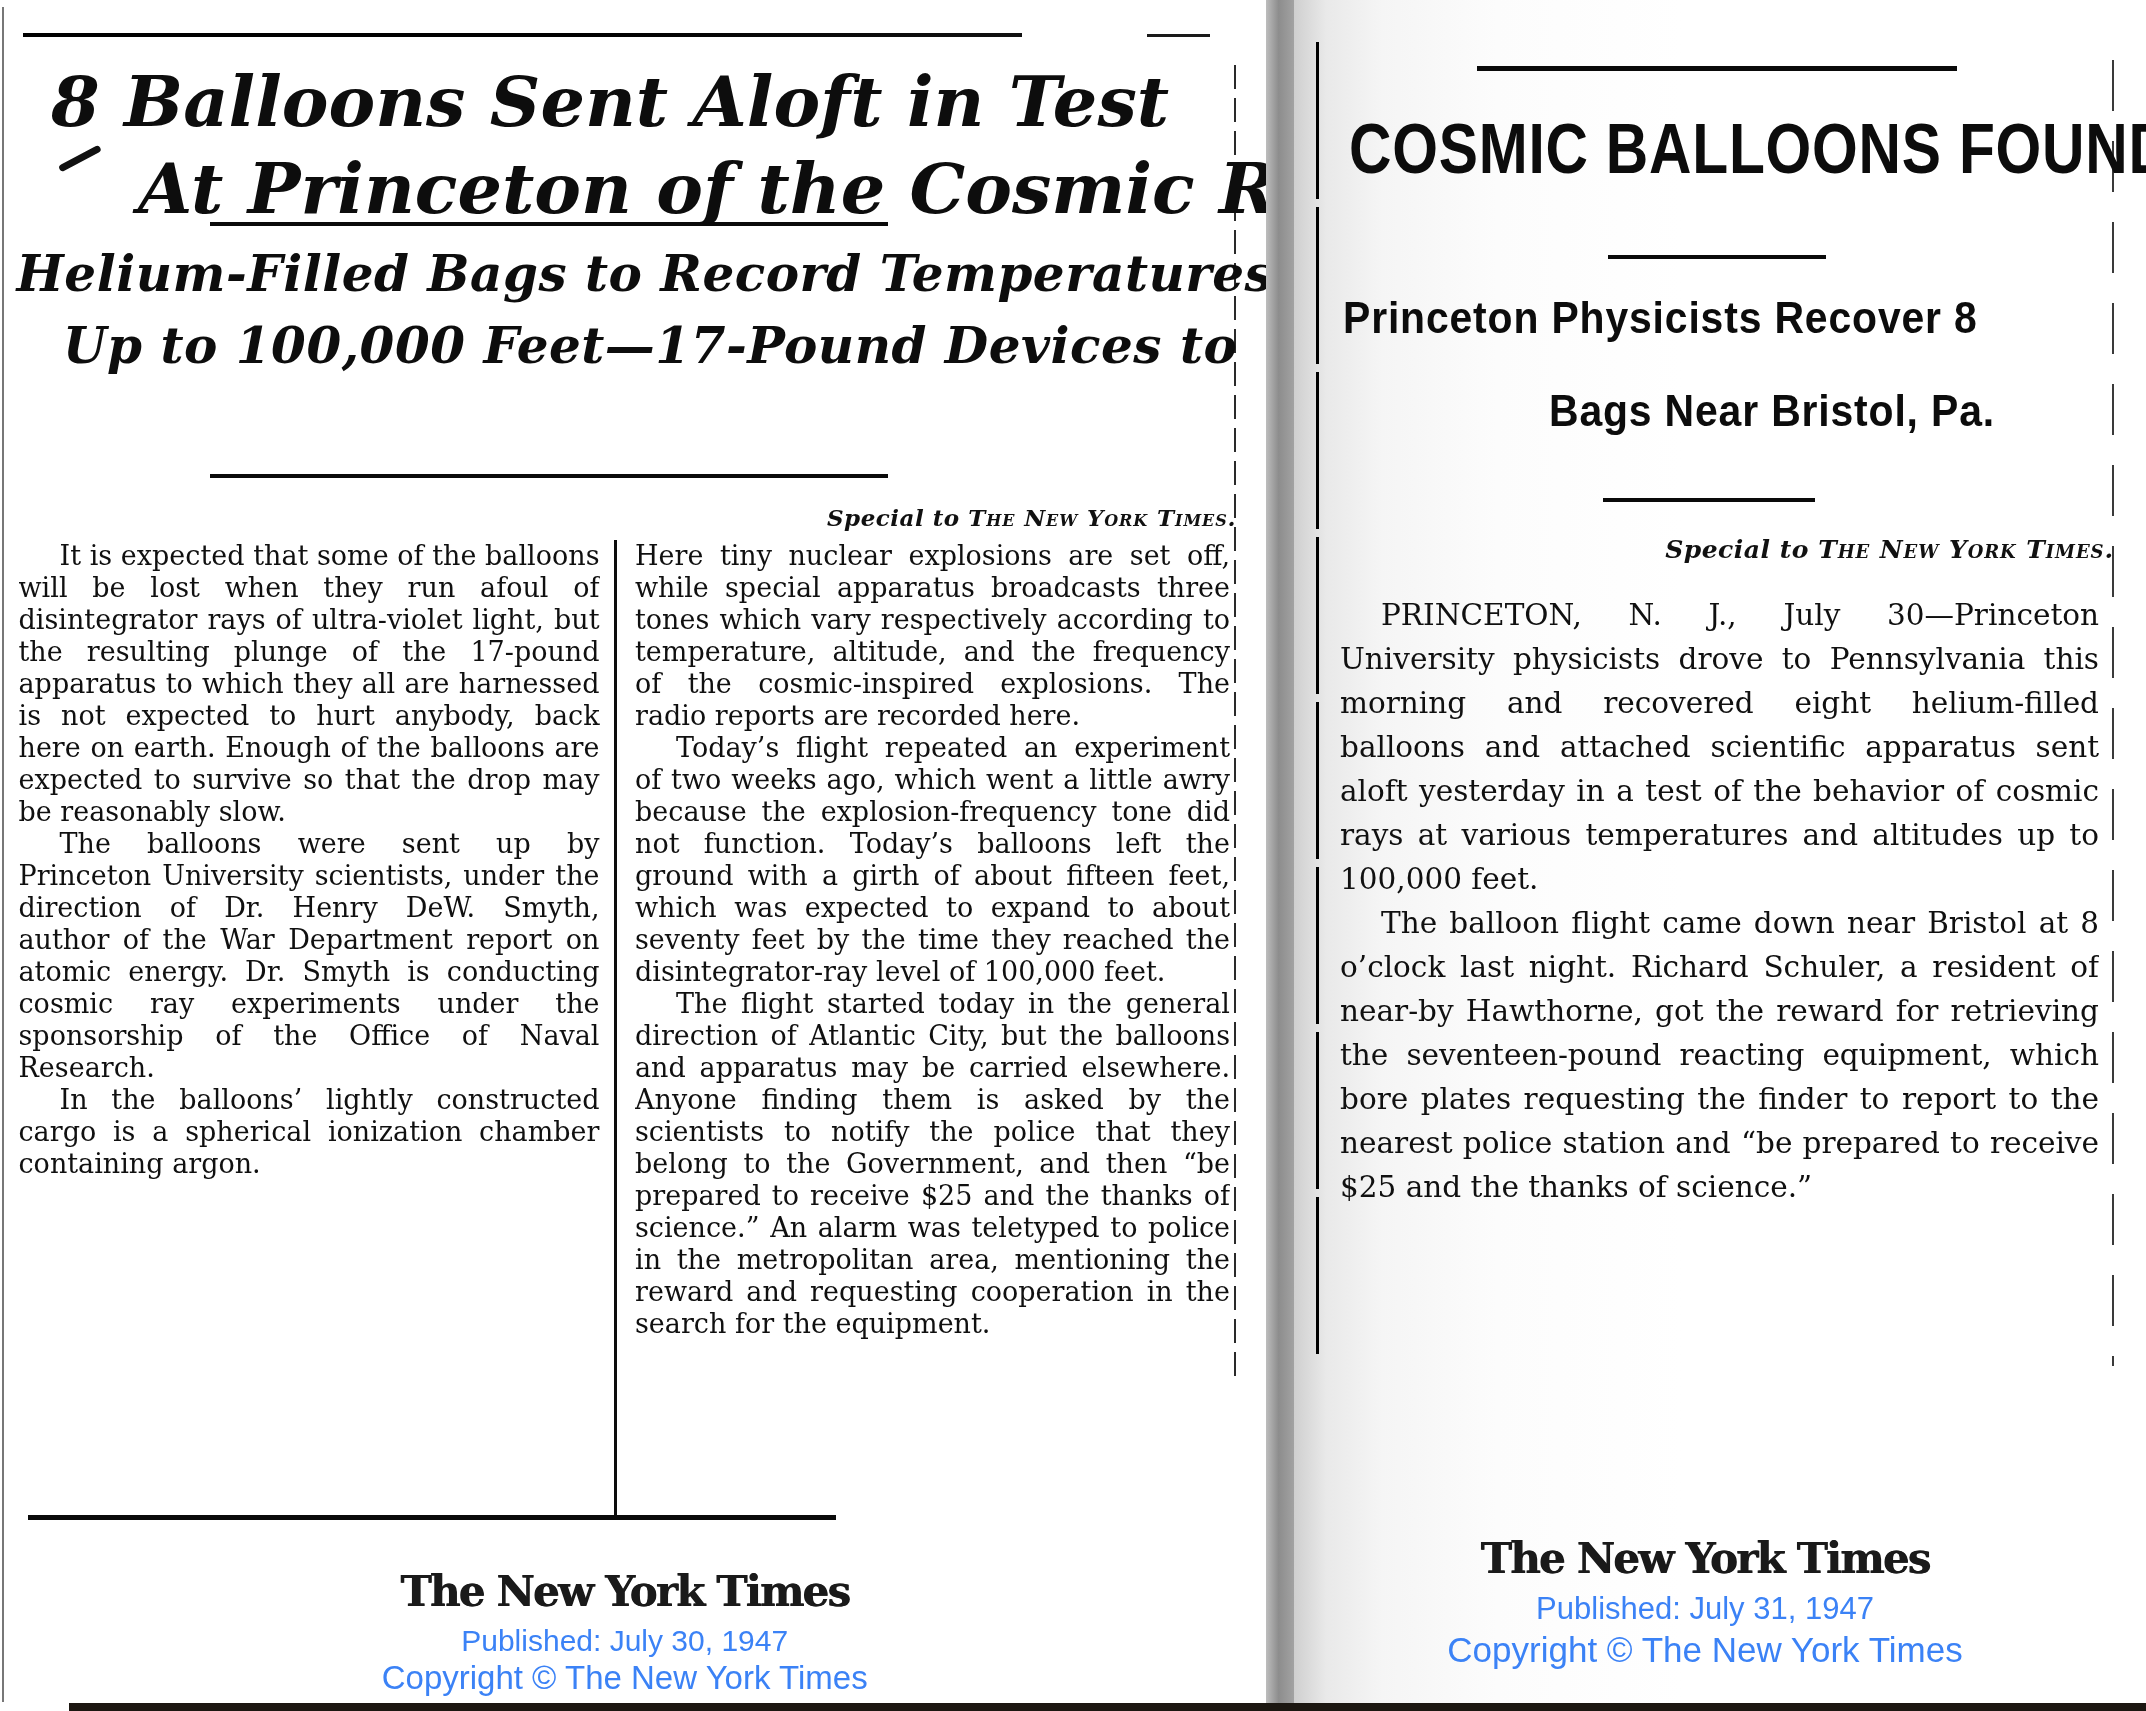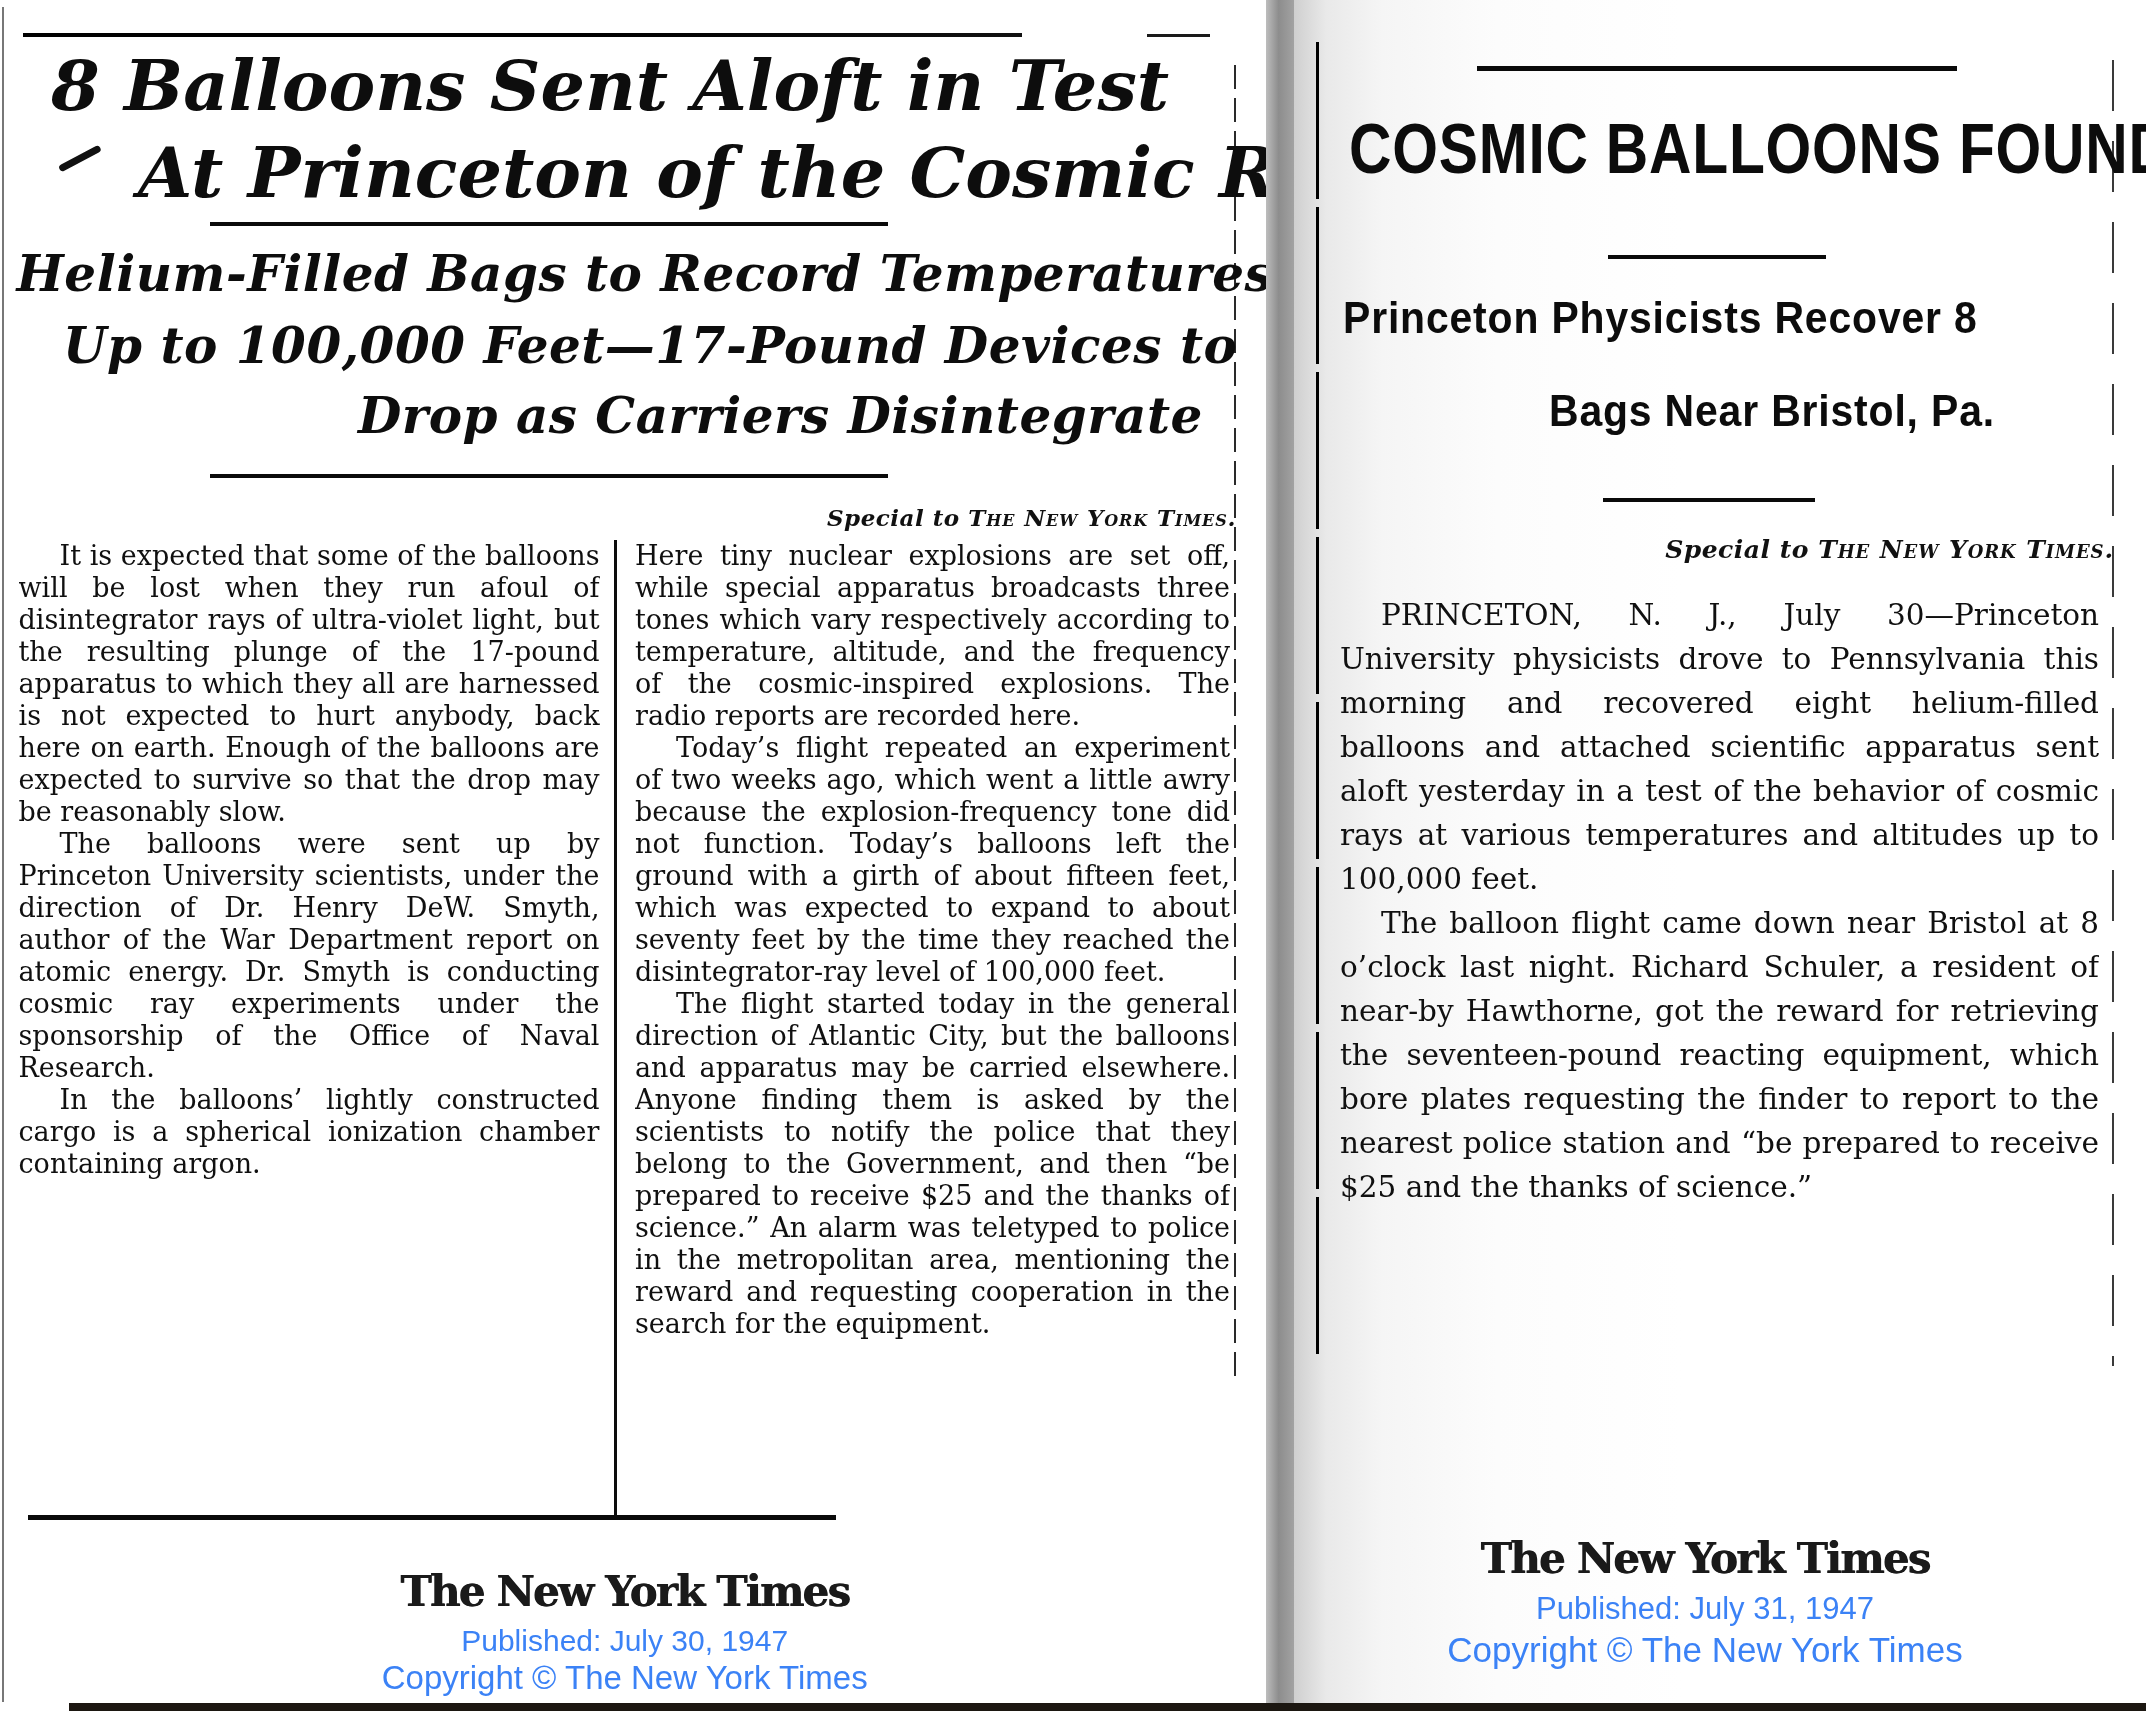--- a/index.html
+++ b/index.html
@@ -12,21 +12,21 @@
   .rule{background:#0a0a0a;}
 
   
   .lp-edge{left:1.8px; top:7.4px; width:1.8px; height:1695px; background:#4a4a4a; opacity:.75;}
   .lp-toprule{left:23px; top:33px; width:999px; height:3.7px;
     background:linear-gradient(to right,#000 0 55%, #000 55%, #111 100%);}
   .lp-topdash{left:1147px; top:34px; width:63px; height:2.8px; background:#1a1a1a;}
 
   .headline{
     font-style:italic; font-weight:bold; white-space:nowrap;
-    font-size:70px; letter-spacing:0px; color:#0d0d0d;
+    font-size:70px; letter-spacing:0px; color:#0d0d0d;margin-top:16px;
   }
   .hl1{left:51px; top:44px;}
   .hl2{left:138px; top:131px;}
   .stray-tick{left:57px; top:155px; width:46px; height:7.4px; background:#111;
     transform:rotate(-28deg); border-radius:3.7px;}
 
   .midrule1{left:210px; top:222px; width:678px; height:3.7px;}
   .subhead{
     font-style:italic; font-weight:bold; white-space:nowrap;
     font-size:50px; color:#0d0d0d; letter-spacing:0.5px;
@@ -117,21 +117,20 @@
   <div class="abs rule lp-topdash"></div>
 
   <div class="abs headline hl1">8 Balloons Sent Aloft in Test</div>
   <div class="abs headline hl2">At Princeton of the Cosmic Ray</div>
   <div class="abs stray-tick"></div>
 
   <div class="abs rule midrule1"></div>
 
   <div class="abs subhead sh1">Helium-Filled Bags to Record Temperatures</div>
   <div class="abs subhead sh2">Up to 100,000 Feet—17-Pound Devices to</div>
-  <div class="abs subhead sh3">Drop as Carriers Disintegrate</div>
 
   <div class="abs rule midrule2"></div>
 
   <div class="abs byline lp-byline">
     <span>Special to </span><span class="paper">The New York Times.</span>
   </div>
 
   <div class="abs bodycol lp-col1">
       <p class="para">It is expected that some of the balloons will be lost when they run afoul of disintegrator rays of ultra-violet light, but the resulting plunge of the 17-pound apparatus to which they all are harnessed is not expected to hurt anybody, back here on earth. Enough of the balloons are expected to survive so that the drop may be reasonably slow.</p>
       <p class="para">The balloons were sent up by Princeton University scientists, under the direction of Dr. Henry DeW. Smyth, author of the War Department report on atomic energy. Dr. Smyth is conducting cosmic ray experiments under the sponsorship of the Office of Naval Research.</p>

